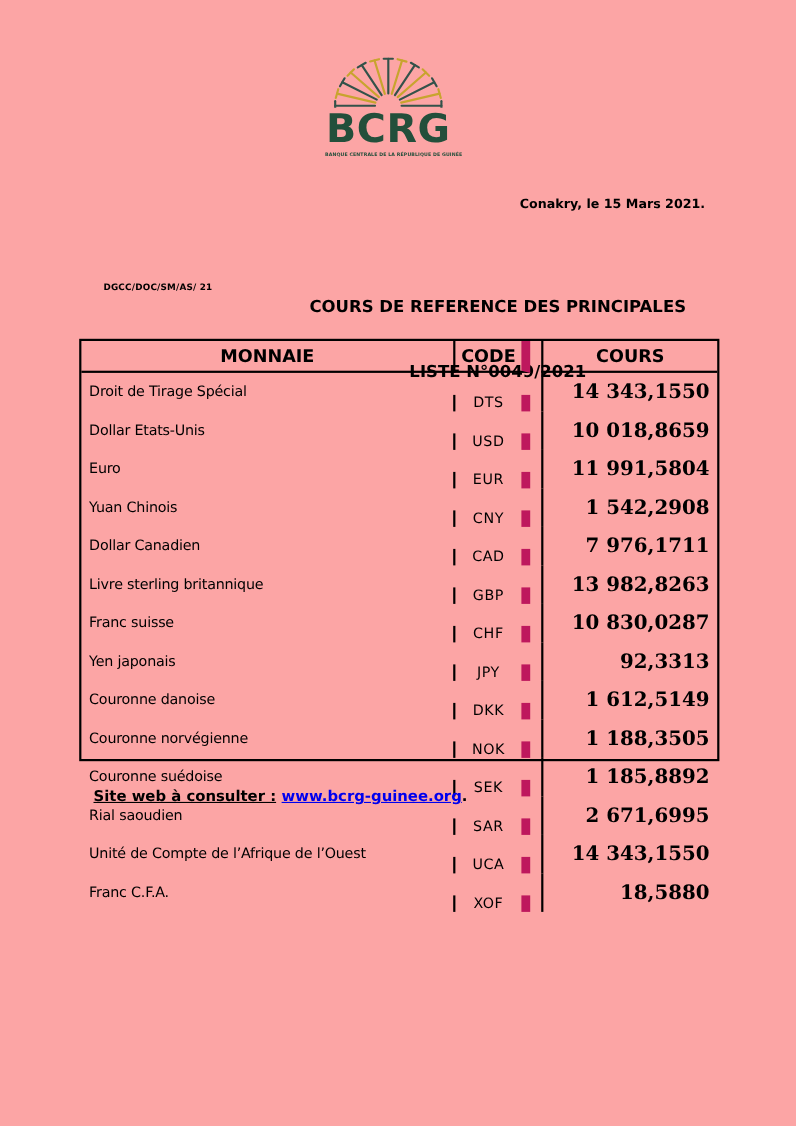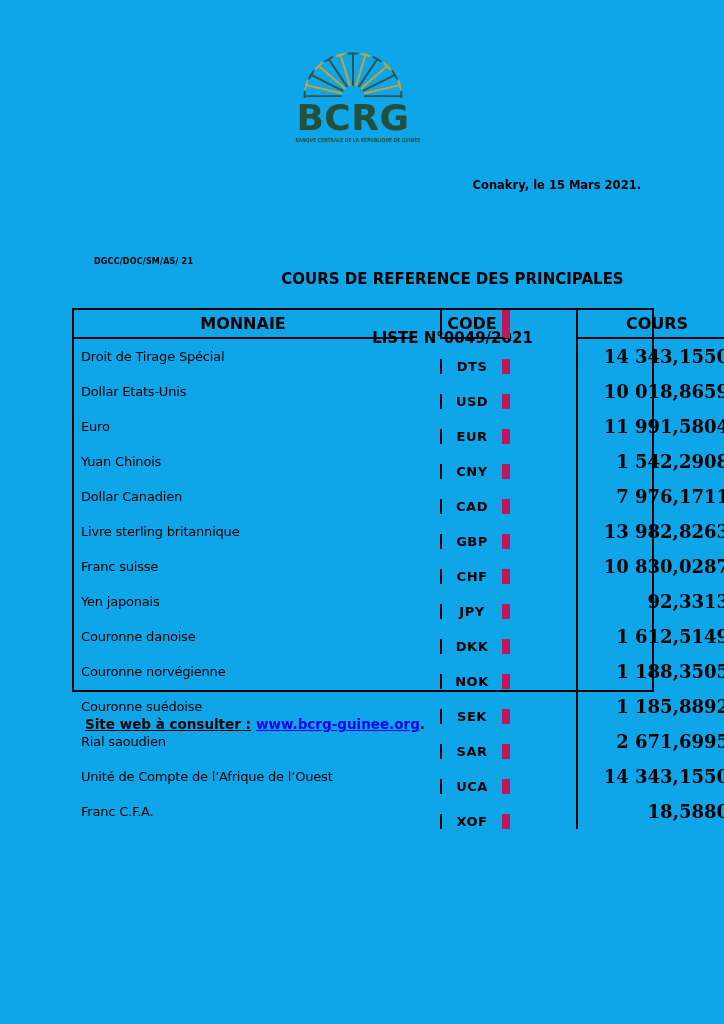--- a/index.html
+++ b/index.html
@@ -5,21 +5,21 @@
   html, body { margin: 0; padding: 0; }
   body {
     width: 724px; height: 1024px;
     background: #ffffff;
     font-family: "DejaVu Sans", "Liberation Sans", sans-serif;
     color: #000;
   }
   .page {
     position: relative;
     width: 724px; height: 1024px;
-    background: #0ea5e9;
+    background: #fca5a5;
     overflow: hidden;
   }
 
   
   .logo {
     position: absolute; left: 296px; top: 46px; width: 114px;
     display: flex; flex-direction: column; align-items: center;
   }
   .logo svg { display: block; }
   .ray-dark { stroke: var(--logo-ray-dark); stroke-width: 2.1; stroke-linecap: round; }
@@ -53,33 +53,33 @@
     white-space: pre-wrap;
   }
 
   
   .rate-table {
     position: absolute; left: 72px; top: 308px;
     width: 582px; height: 384px;
     border: 2px solid #000; box-sizing: border-box;
     display: flex; flex-direction: column;
   }
-  .t-row { display: grid; grid-template-columns: 338px 70px 10px 160px; gap: 28px; }
+  .t-row { display: grid; grid-template-columns: 338px 70px 10px 160px; }
   .t-header { flex: none; height: 29px; }
   .t-body { flex: 1; display: flex; flex-direction: column; }
   .t-body-row { flex: 1; }
   .cell { display: flex; align-items: center; box-sizing: border-box; overflow: visible; white-space: nowrap; }
   .c-code  { border-left: 2px solid #000; border-right: 8px solid #be185d; justify-content: center; }
   .c-cours { border-left: 2px solid #000; justify-content: flex-end; }
   .th { font-weight: bold; font-size: 16px; justify-content: center; border-bottom: 2px solid #000; }
   .c-gap.th { border-bottom: none; }
   .t-body-row .c-monnaie {
     padding-left: 7px; font-size: 13px; font-weight: normal; letter-spacing: -0.2px;
   }
-  .t-body-row .c-code { font-size: 13px; font-weight: bold; letter-spacing: 0.5px; margin-top: 20px; }
+  .t-body-row .c-code { font-size: 13px; font-weight: normal; letter-spacing: 0.5px; margin-top: 20px; }
   .t-body-row .c-cours {
     padding-right: 7px;
     font-family: "DejaVu Serif", "Liberation Serif", serif;
     font-size: 18px; font-weight: bold;
   }
 
   
   .site-line {
     position: absolute; left: 85px; top: 716px;
     font-size: 13.5px; font-weight: bold;

